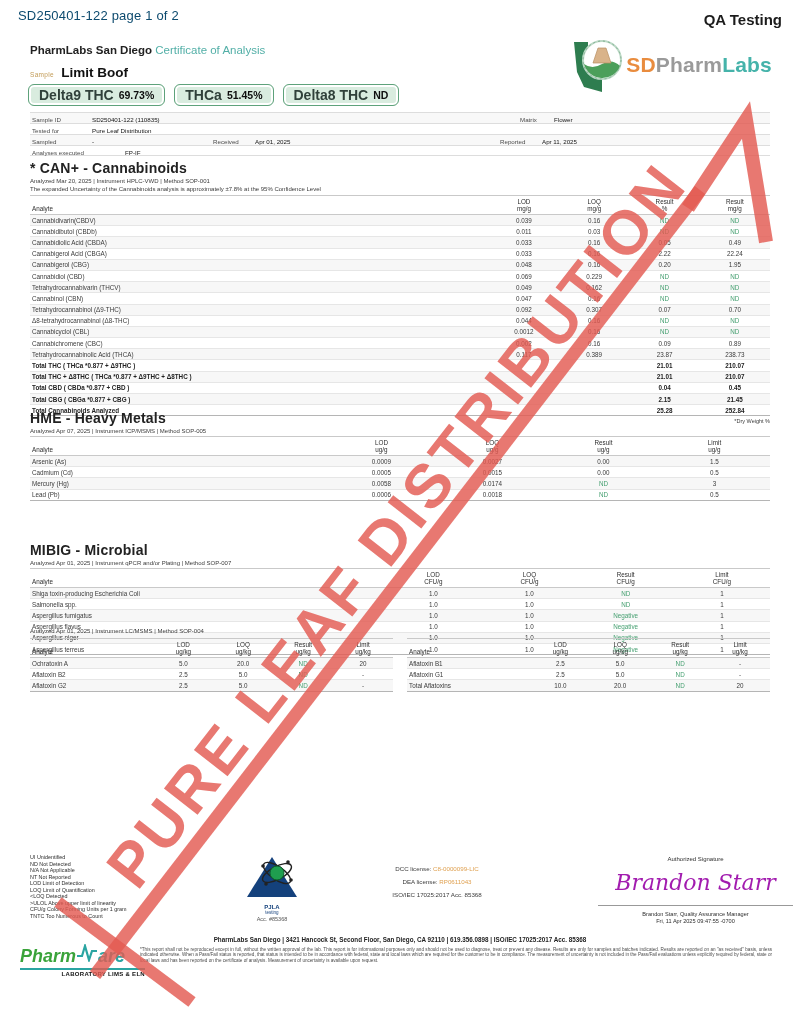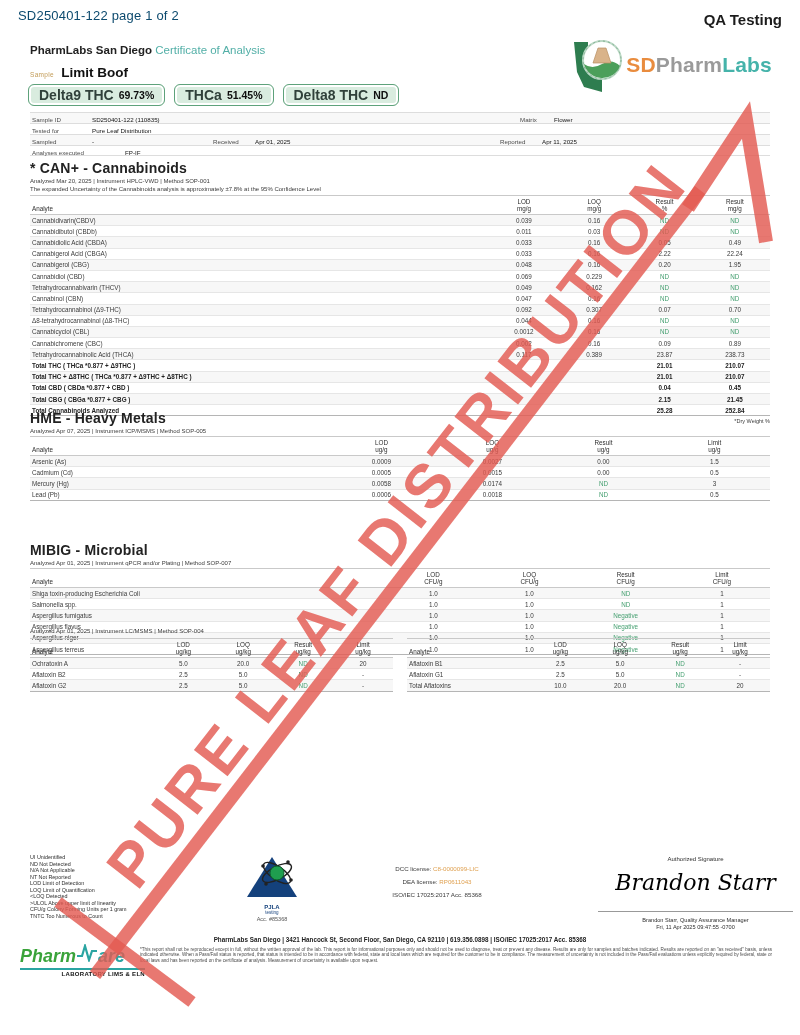--- a/index.html
+++ b/index.html
@@ -80,22 +80,22 @@
   .legend { position:absolute; left:30px; top:854px; font-size:5.4px; line-height:6.5px; color:#2e2e2e; }
   .pjla { position:absolute; left:230px; top:853px; width:84px; text-align:center; }
   .pjla-name { font-size:6px; font-weight:700; color:#14417c; margin-top:1px; }
   .pjla-sub  { font-size:4.5px; color:#14417c; }
   .pjla-acc  { font-size:5.5px; color:#555; margin-top:1px; }
   .licenses { position:absolute; left:352px; top:862px; width:170px; text-align:center; font-size:6.2px; line-height:13px; }
   .lic-label { color:#3b3b3b; }
   .lic-value { color:#dfa050; }
   .signature { position:absolute; left:598px; top:856px; width:195px; text-align:center; }
   .sig-heading { font-size:6px; color:#2e2e2e; margin-bottom:8px; }
-  .sig-script { font-family:"DejaVu Serif", serif; font-style:italic; font-size:22px; color:#000000;
-                border-bottom:1px solid #999; padding-bottom:16px; margin-bottom:5px; }
+  .sig-script { font-family:"DejaVu Serif", serif; font-style:italic; font-size:22px; color:#a21caf;
+                border-bottom:1px solid #999; padding-bottom:10px; margin-bottom:5px; }
   .sig-line { font-size:5.6px; color:#2e2e2e; line-height:7px; }
   .address { position:absolute; left:30px; top:936px; width:740px; text-align:center; font-size:6.3px; font-weight:700; color:#222; }
   .disclaimer { position:absolute; left:140px; top:947px; width:632px; font-size:4.6px; line-height:5.3px; color:#4c4c4c; text-align:justify; }
   .pharmware { position:absolute; left:20px; top:944px; width:125px; }
   .pw-text { display:flex; align-items:baseline; font-style:italic; font-weight:700; font-size:18px;
              border-bottom:2px solid #2aa5a2; padding-bottom:1px; }
   .pw-pharm { color:#3aa33a; }
   .pw-ware  { color:#2aa5a2; }
   .pw-sub { font-size:6px; font-weight:700; color:#111; text-align:right; letter-spacing:.3px; margin-top:1px; }
   

